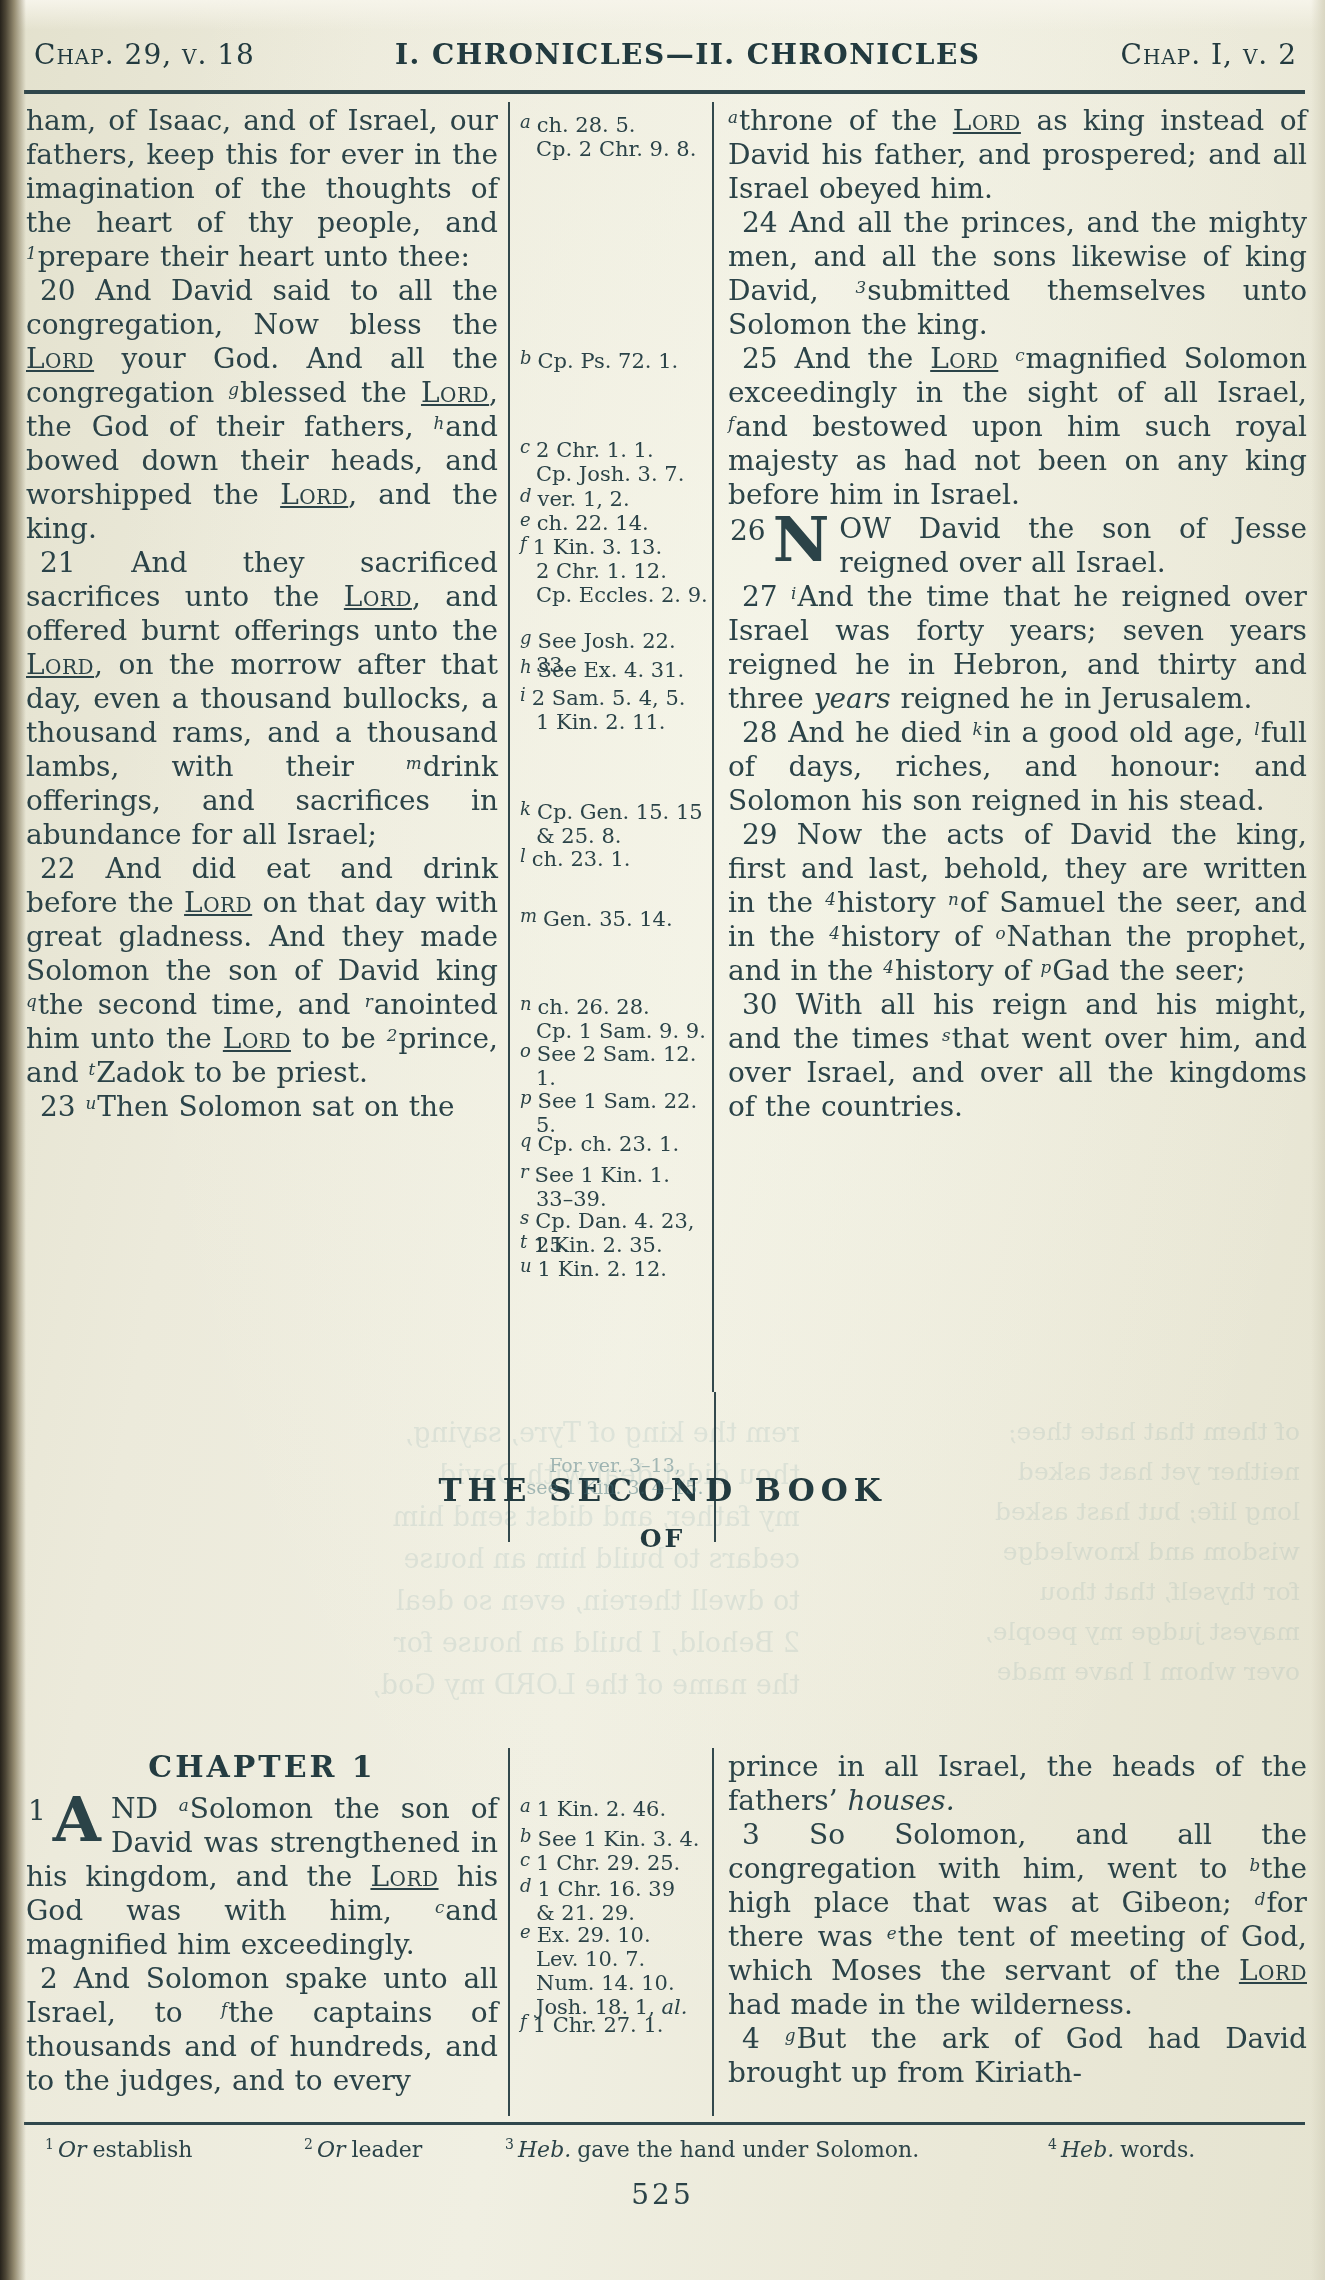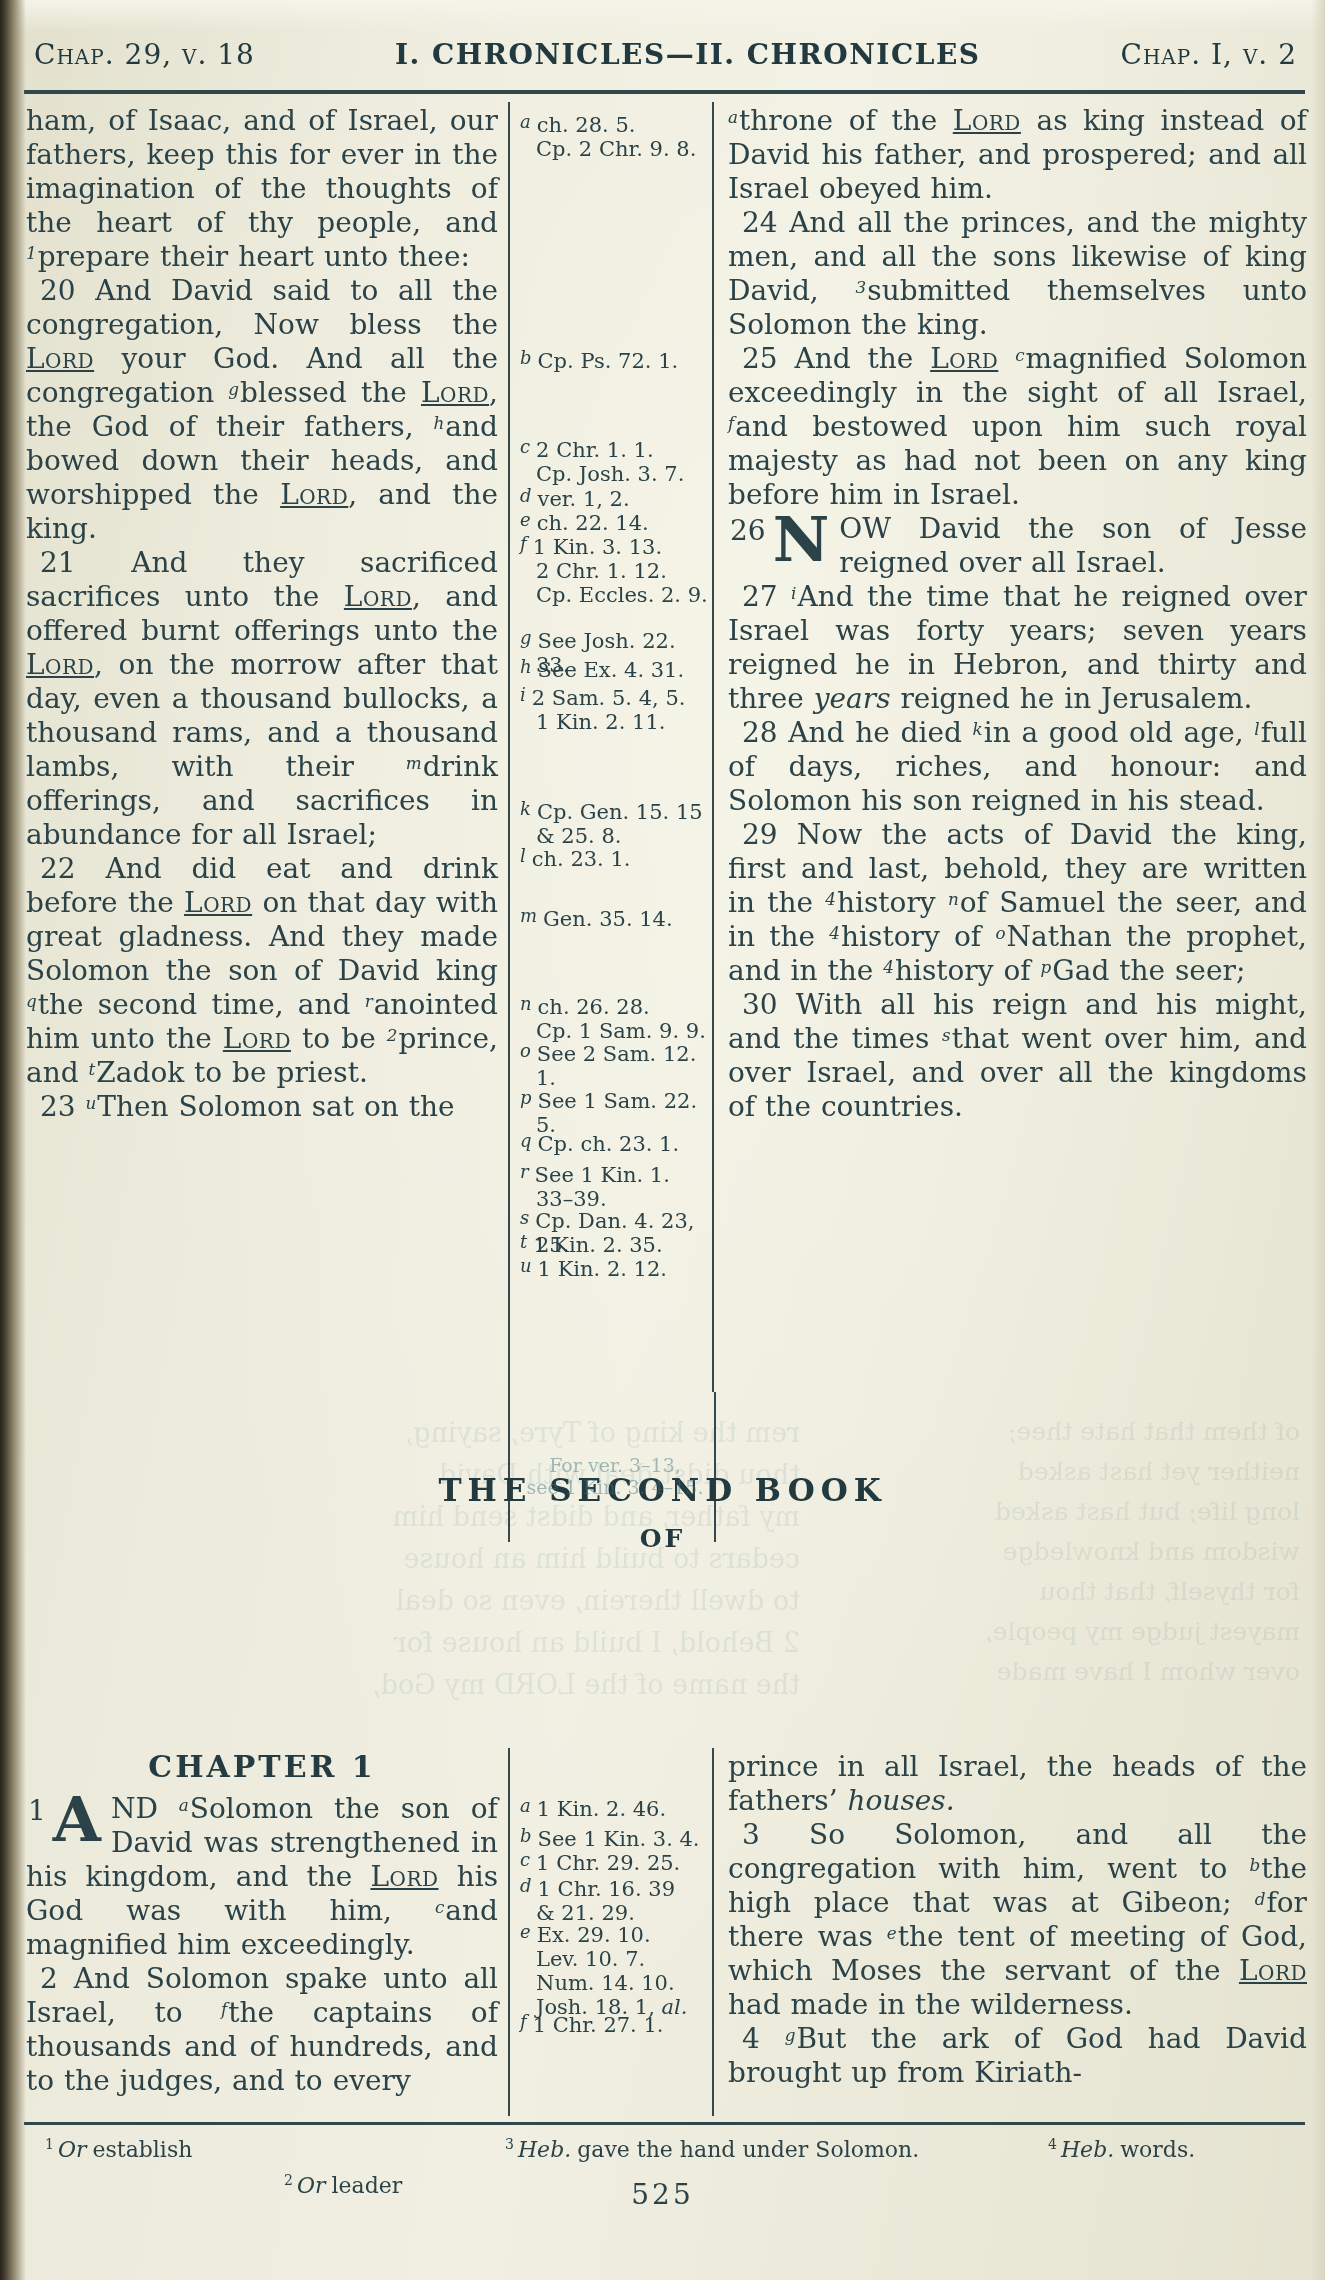--- a/index.html
+++ b/index.html
@@ -61,21 +61,21 @@
 
   .chapter-heading{font-size:30px;letter-spacing:3px;text-align:center;margin:0 0 8px;
     font-weight:600;text-indent:0;color:#243c41;}
 
   
   .frule{position:absolute;top:2122px;left:24px;right:20px;height:3px;background:#30474c;}
   .footnotes{position:absolute;top:2136px;left:0;right:0;height:36px;font-size:22px;}
   .fn{position:absolute;white-space:nowrap;}
   .fn sup{font-size:14px;margin-right:4px;}
   .fn em{margin-right:6px;}
-  .fn.f0{left:45px;} .fn.f1{left:284px;margin-top:36px;} .fn.f2{left:505px;} .fn.f3{left:1048px;}
+  .fn.f0{left:45px;} .fn.f1{left:304px;} .fn.f2{left:505px;} .fn.f3{left:1048px;}
   .pagenum{position:absolute;top:2178px;left:0;right:0;text-align:center;
     font-size:28px;letter-spacing:3px;color:#2b4348;}
 
   
   .bleed{position:absolute;transform:scaleX(-1);color:#4f828c;opacity:.12;
     font-size:27px;line-height:42px;text-align:left;pointer-events:none;}
   .bleed.blA{left:60px;top:1412px;width:740px;}
   .bleed.blB{left:940px;top:1412px;width:360px;font-size:25px;line-height:40px;}
 </style>
 </head>

